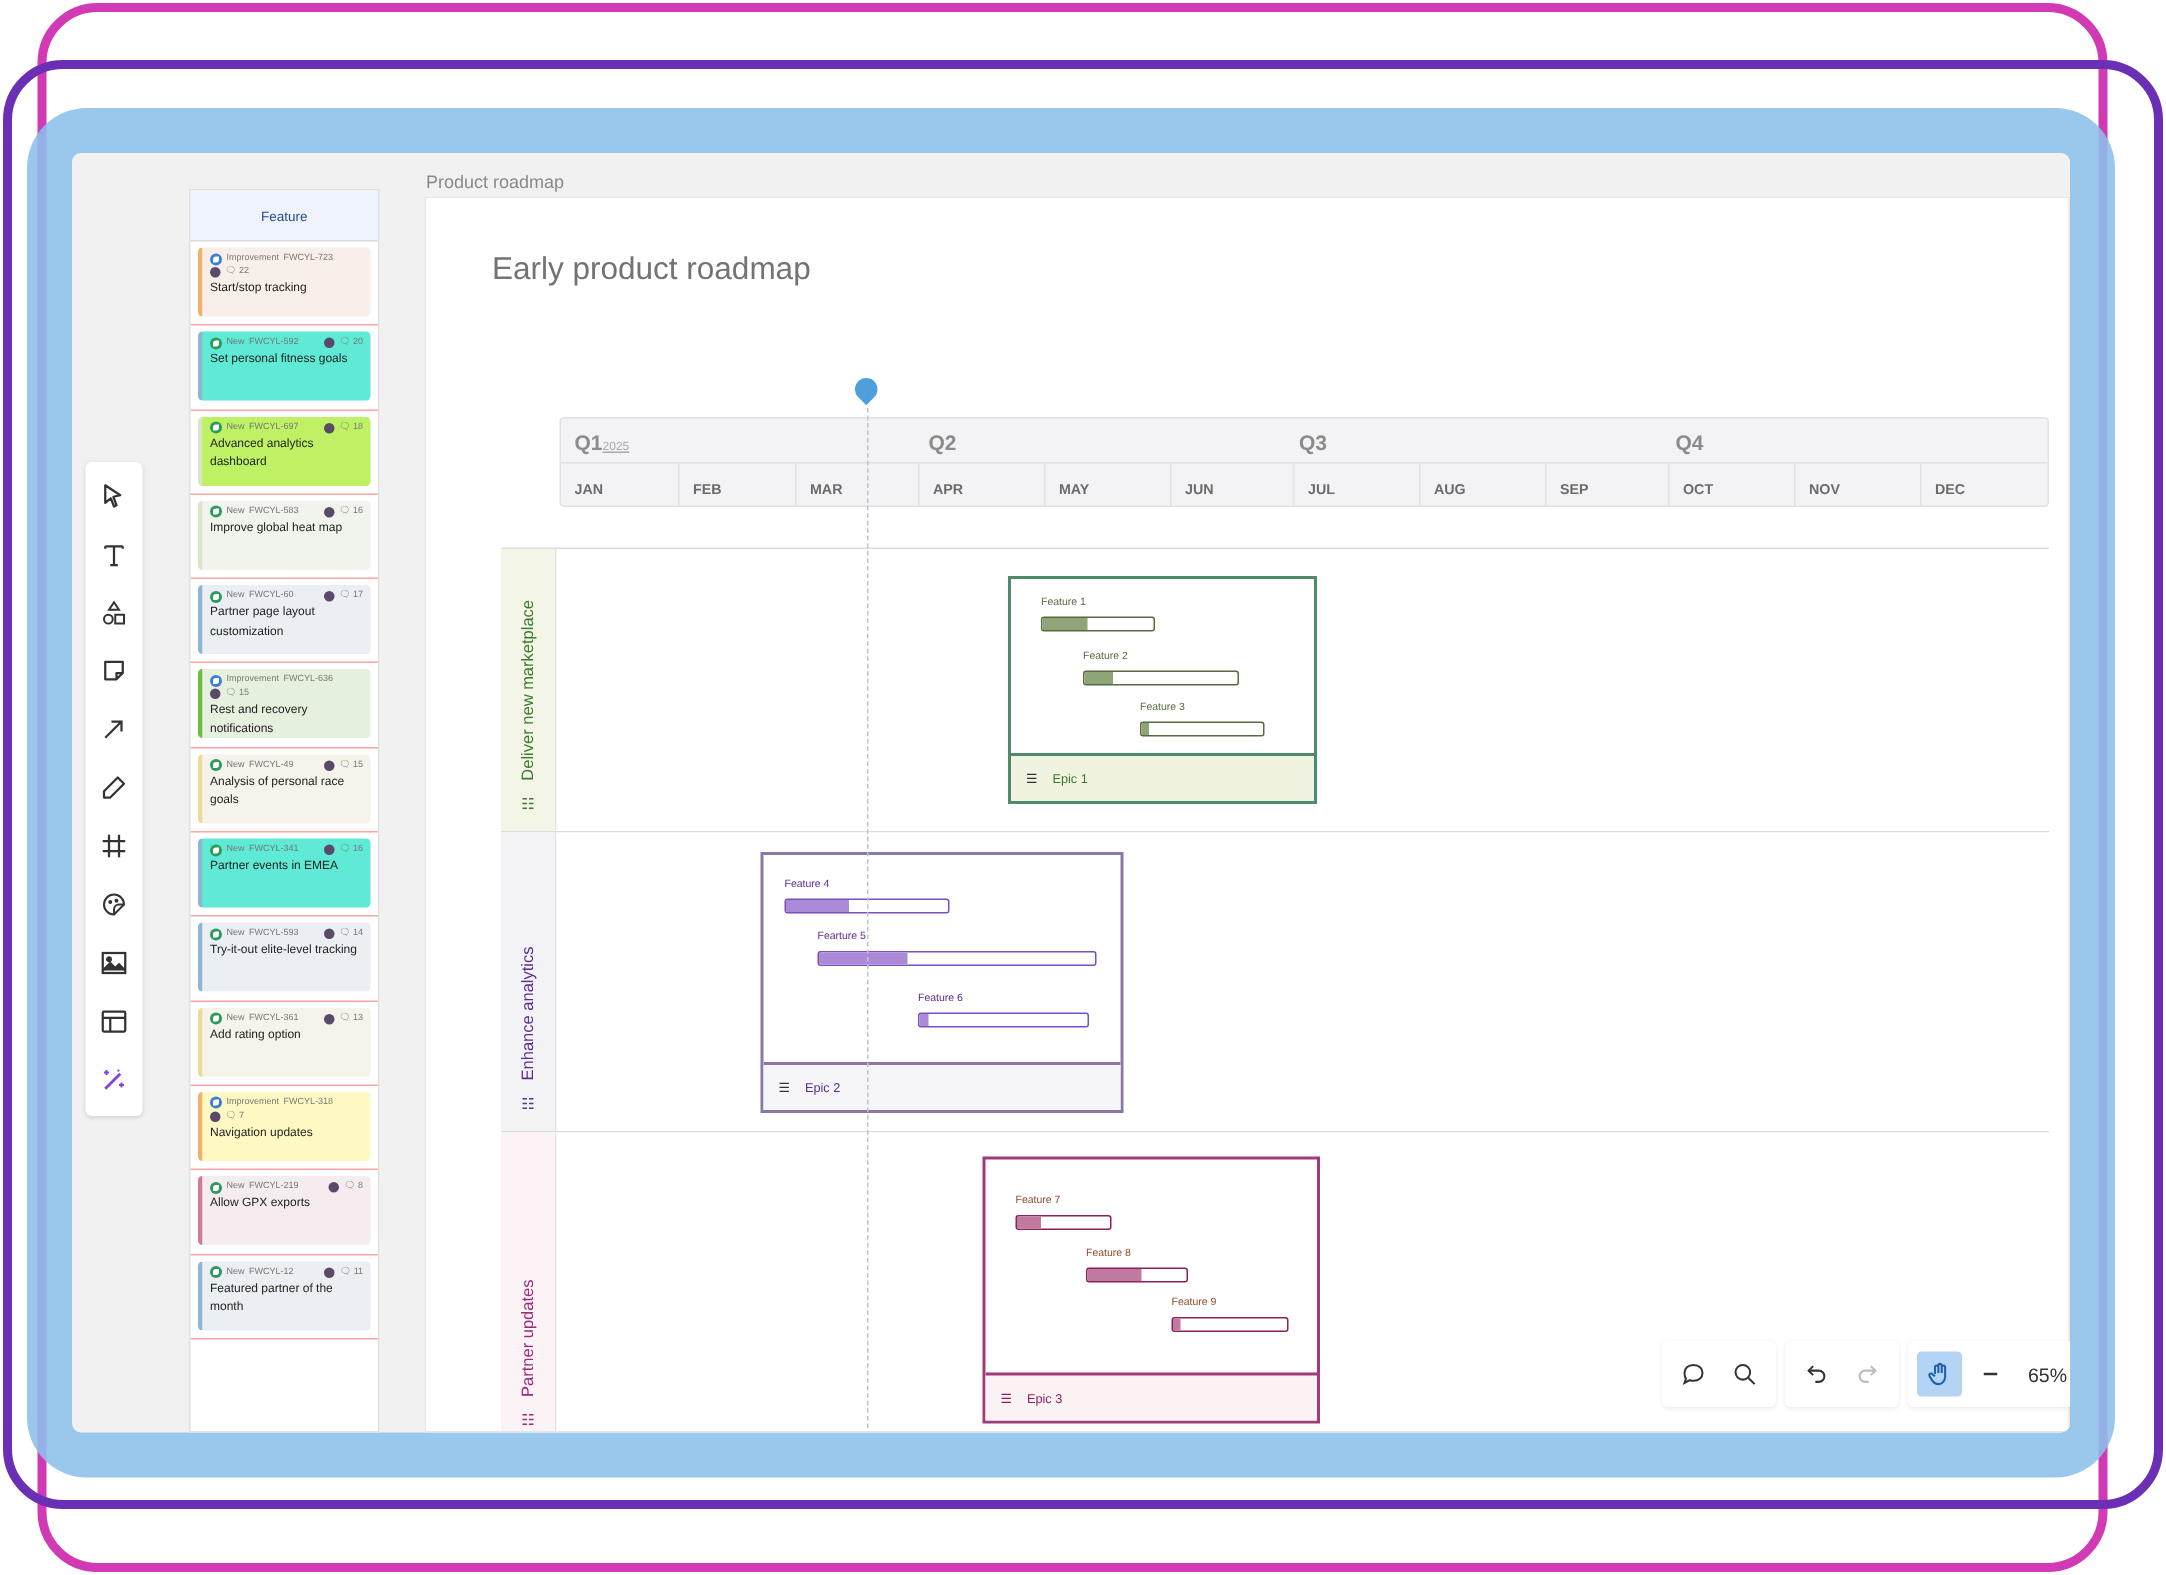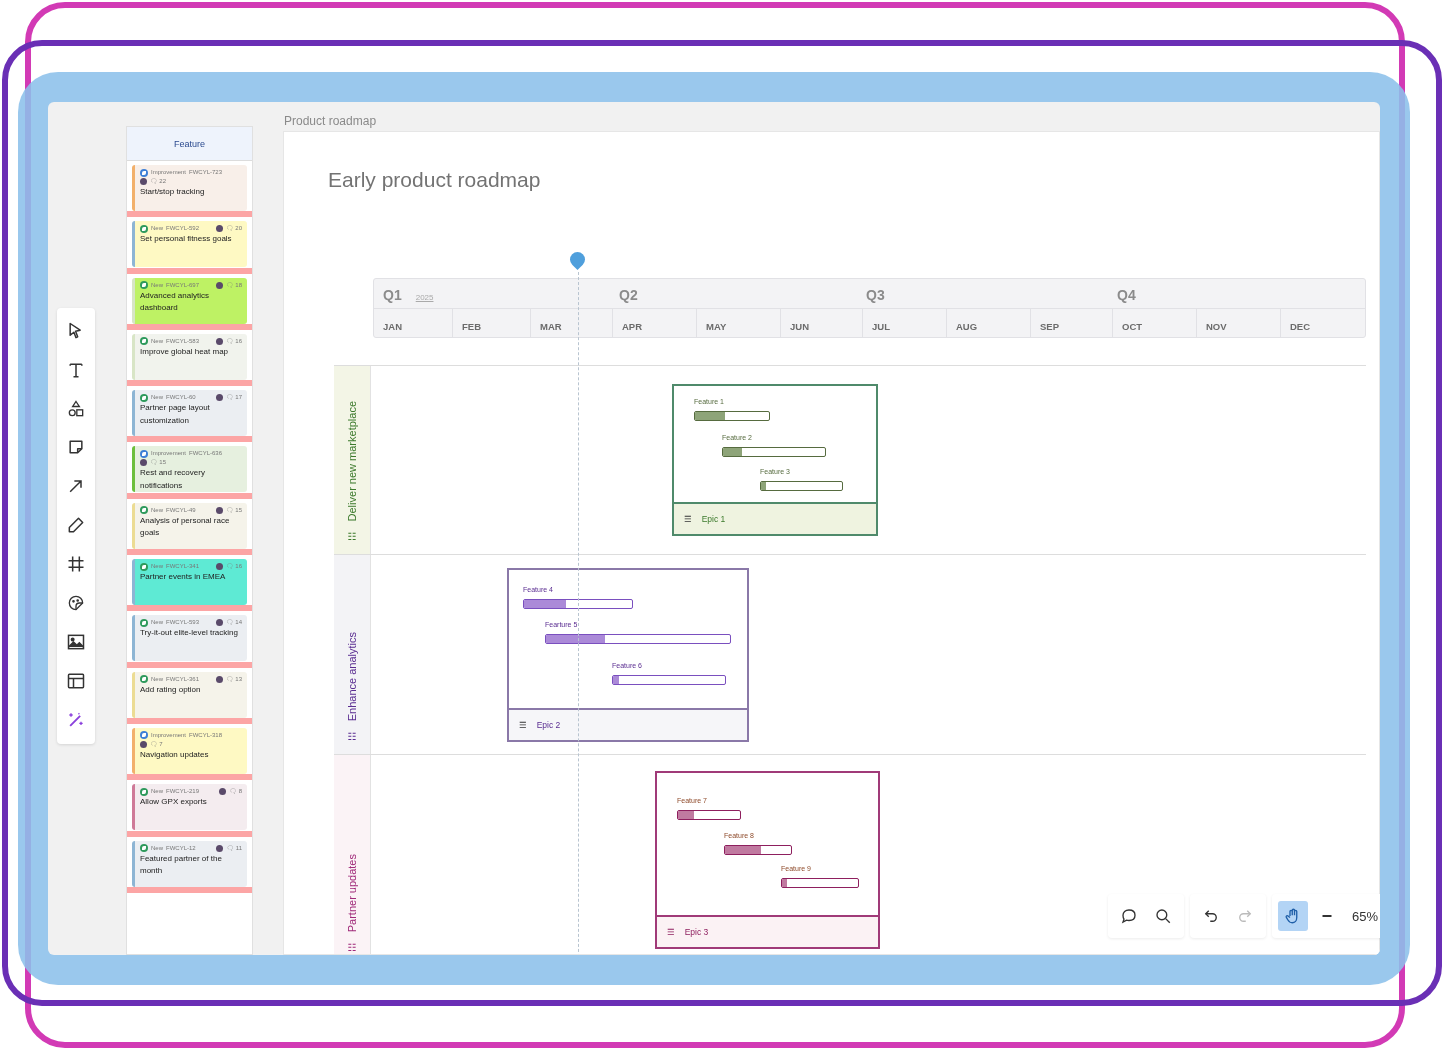--- a/index.html
+++ b/index.html
@@ -11,21 +11,21 @@
   .app { position: absolute; left: 48px; top: 102px; width: 1332px; height: 853px; background: #f1f1f1; border-radius: 6px; overflow: hidden; }
 
   
   .toolbar { position: absolute; left: 9px; top: 206px; width: 38px; height: 436px; background: #fff; border-radius: 4px; box-shadow: 0 1px 3px rgba(0,0,0,0.12); display: flex; flex-direction: column; align-items: center; padding-top: 8px; }
   .tool { width: 30px; height: 30px; margin-bottom: 9.4px; display: flex; align-items: center; justify-content: center; cursor: pointer; }
   .tool svg { width: 20px; height: 20px; }
 
   
   .feature-panel { position: absolute; left: 78px; top: 24px; width: 127px; height: 829px; background: #fff; border: 1px solid #e0e0e0; }
   .feature-header { height: 34px; background: #eef3fc; border-bottom: 1px solid #dcdcdc; display: flex; align-items: center; justify-content: center; font-size: 9px; color: #2b4a8f; }
-  .feature-row { height: 56.3px; border-bottom: 6px solid #fca5a5; padding: 4px 5px; }
+  .feature-row { height: 56.3px; border-bottom: 1px solid #fca5a5; padding: 4px 5px; }
   .card { height: 46px; border-radius: 3px; border-left: 3px solid #888; padding: 3px 5px; overflow: hidden; cursor: pointer; }
   .card .meta { display: flex; align-items: center; font-size: 6px; color: #777; gap: 3px; line-height: 9px; white-space: nowrap; }
   .card .meta .sp { flex: 1; }
   .card .title { font-size: 8px; color: #222; line-height: 12.5px; }
   .type-icon { width: 8px; height: 8px; border-radius: 50%; display: inline-block; flex-shrink: 0; position: relative; }
   .type-icon.new { background: #2e9a5c; }
   .type-icon.improvement { background: #3d7fd6; }
   .type-icon::after { content: ""; position: absolute; left: 2px; top: 2px; width: 4px; height: 4px; background: #fff; border-radius: 50% 0; }
   .avatar { width: 7px; height: 7px; border-radius: 50%; display: inline-block; background: #5a4a6a; }
   .votes { font-size: 6px; color: #777; }
@@ -34,21 +34,21 @@
   .canvas-label { position: absolute; left: 236px; top: 12px; font-size: 12px; color: #8a8a8a; text-align: center; }
   .canvas { position: absolute; left: 235px; top: 29px; width: 1097px; height: 824px; background: #fff; border: 1px solid #e6e6e6; overflow: hidden; }
   .canvas-title { position: absolute; left: 44px; top: 36px; font-size: 21px; color: #737373; }
 
   .pin { position: absolute; left: 286px; top: 120px; width: 15px; height: 15px; background: #4f9fdc; border-radius: 50% 50% 50% 0; transform: rotate(-45deg); }
   .today-line { position: absolute; left: 294px; top: 140px; width: 0; height: 700px; border-left: 1px dashed #b8c4d0; z-index: 3; }
 
   .timeline { position: absolute; left: 89px; top: 146px; width: 993px; height: 60px; background: #f3f3f5; border: 1px solid #e1e1e5; border-radius: 3px; }
   .quarters { position: absolute; left: 0; top: 0; width: 100%; height: 30px; border-bottom: 1px solid #e1e1e5; }
   .q { position: absolute; top: 8px; font-size: 14px; color: #8b8b8b; font-weight: bold; }
-  .q small { font-size: 8px; font-weight: normal; color: #aaa; margin-left: 14px; text-decoration: underline; }
+  .q small { font-size: 8px; font-weight: normal; color: #aaa; margin-left: 0; text-decoration: underline; }
   .months { position: absolute; left: 0; top: 30px; width: 100%; height: 30px; }
   .m { position: absolute; top: 0; height: 29px; border-left: 1px solid #e1e1e5; font-size: 9.5px; color: #6b6b6b; padding: 12px 0 0 9px; font-weight: bold; }
   .m.first { border-left: none; }
 
   .lanes { position: absolute; left: 50px; top: 233px; width: 1032px; height: 600px; }
   .lane { position: absolute; left: 0; width: 1032px; border-top: 1px solid #ddd; }
   .lane-label { position: absolute; left: 0; top: 0; width: 37px; height: 100%; border-right: 1px solid #e2e2e2; display: flex; flex-direction: column; align-items: center; justify-content: flex-end; padding-bottom: 12px; }
   .lane-label .lt { writing-mode: vertical-rl; transform: rotate(180deg); font-size: 11px; margin-bottom: 10px; }
   .lane-label .lane-icon { font-size: 10px; }
   .lane-body { position: absolute; left: 37px; top: 0; right: 0; height: 100%; background: #fff; }
@@ -156,21 +156,21 @@
 
       </div>
       <div class="meta">
                 <span class="avatar"></span>
                 <span class="votes">🗨 <span>22</span></span>
               </div>
       <div class="title">Start/stop tracking</div>
     </div>
           </div>
           <div class="feature-row">
-    <div class="card" style="border-left-color:#8db5d4;background:#fef9c3">
+    <div class="card" style="border-left-color:#8db5d4;background:#5eead4">
       <div class="meta">
         <span class="type-icon new"></span>
         <span>New</span>
         <span>FWCYL-592</span>
         <span class="sp"></span>
                 <span class="avatar"></span>
                 <span class="votes">🗨 <span>20</span></span>
       </div>
 
       <div class="title">Set personal fitness goals</div>

